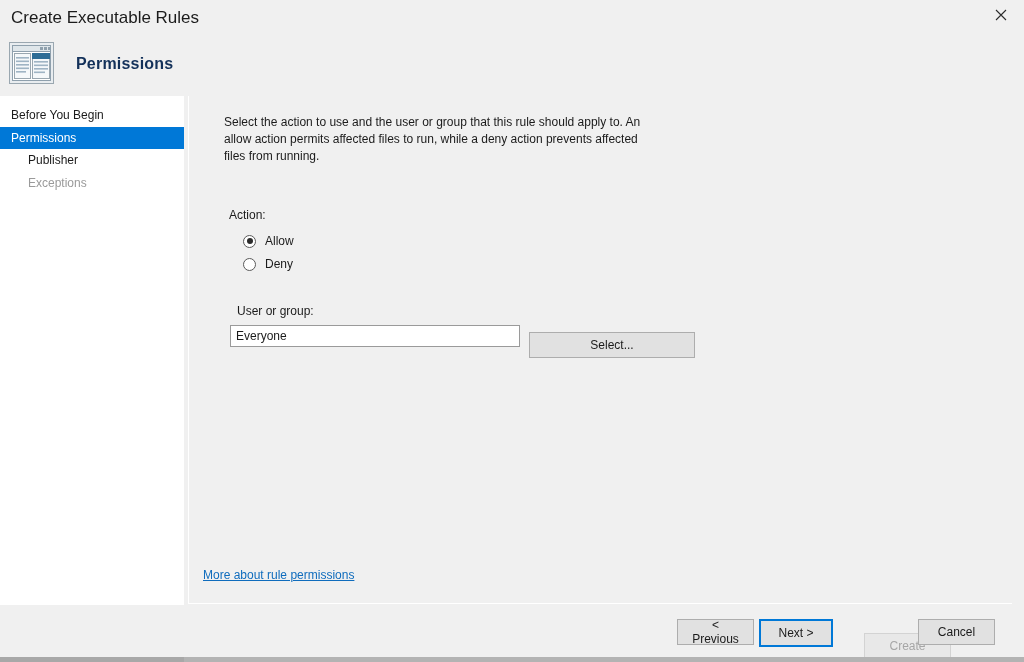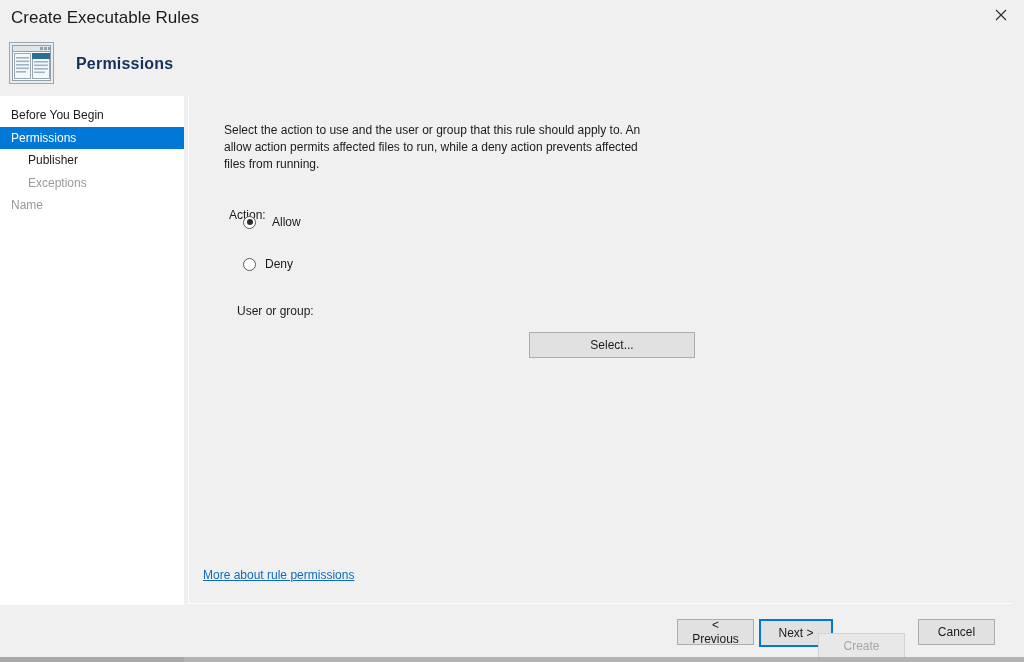--- a/index.html
+++ b/index.html
@@ -96,21 +96,21 @@
     left: 188px; top: 96px;
     width: 824px;
     height: 508px;
     background: #f0f0f0;
     border-left: 1px solid #ffffff;
     border-bottom: 1px solid #ffffff;
     box-sizing: border-box;
   }
   .desc {
     position: absolute;
-    left: 35px; top: 26px;
+    left: 35px; top: 18px;
     width: 438px;
     font-size: 12px;
     line-height: 17px;
     color: #1b1b1b;
   }
 
   .label {
     position: absolute;
     font-size: 12px;
     color: #1b1b1b;
@@ -119,21 +119,21 @@
   .lbl-action { left: 40px; top: 112px; }
   .lbl-usergroup { left: 32px; top: 208px; margin-left: 16px; }
 
   .radio-row {
     position: absolute;
     left: 54px;
     display: flex;
     align-items: center;
     cursor: default;
   }
-  .radio-allow { top: 119px; gap: 7px; }
+  .radio-allow { top: 138px; }
   .radio-deny  { top: 161px; }
   .radio-mark {
     width: 13px; height: 13px;
     border-radius: 50%;
     border: 1px solid #5a5a5a;
     background: #ffffff;
     box-sizing: border-box;
     position: relative;
     flex: 0 0 auto;
   }
@@ -210,21 +210,21 @@
     top: 14px;
     height: 25px;
   }
   .btn-previous { left: 677px; width: 77px; }
   .btn-next {
     left: 759px; width: 74px;
     border: 2px solid #0078d7;
     background: #e1e1e1;
   }
   .btn-create {
-    left: 818px; width: 87px;
+    left: 864px; width: 87px;
     background: #e8e8e8;
     border: 1px solid #d3d3d3;
     color: #a6a6a6;
     margin-top: 14px;
   }
   .btn-cancel { left: 918px; width: 77px; }
 
   .bottom-edge {
     position: absolute;
     left: 0; top: 657px;
@@ -279,41 +279,41 @@
   </span>
   <div class="header-title">Permissions</div>
 </div>
 
 <div class="sidebar">
   <div class="sidebar-spacer"></div>
   <div class="side-item">Before You Begin</div>
   <div class="side-item selected">Permissions</div>
   <div class="side-item indent">Publisher</div>
   <div class="side-item indent dim">Exceptions</div>
-  <div class="side-item dim">Name</div>
 </div>
 
 <div class="content">
 
   <div class="desc">Select the action to use and the user or group that this rule should apply to. An allow action permits affected files to run, while a deny action prevents affected files from running.</div>
 
   <div class="label lbl-action">Action:</div>
 
   <div class="radio-row radio-allow">
     <span class="radio-mark checked"></span>
     <span class="radio-text">Allow</span>
   </div>
 
   <div class="radio-row radio-deny">
     <span class="radio-mark"></span>
     <span class="radio-text">Deny</span>
   </div>
 
   <div class="label lbl-usergroup">User or group:</div>
 
+  <input class="textbox" type="text" value="Everyone" style="">
 
   <button class="btn btn-select">Select...</button>
 
   <a class="link" href="#">More about rule permissions</a>
 </div>
 
 <div class="footer">
   <button class="btn btn-previous">&lt; Previous</button>
   <button class="btn btn-next">Next &gt;</button>
   <button class="btn btn-create" disabled="">Create</button>

